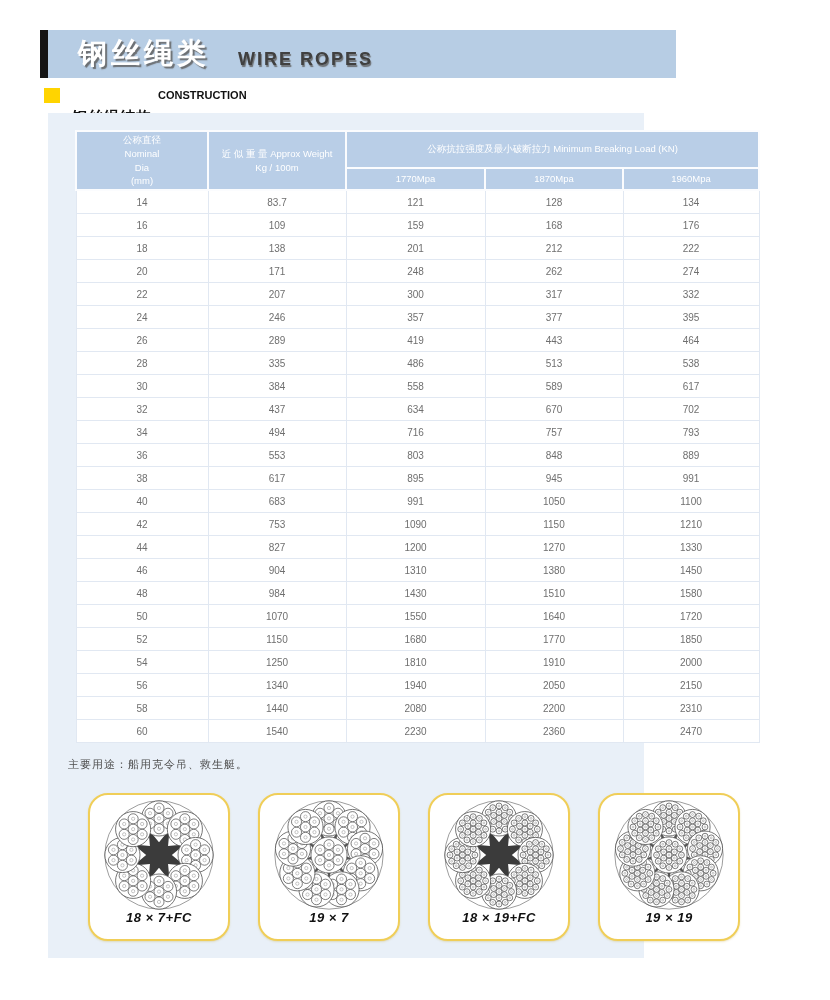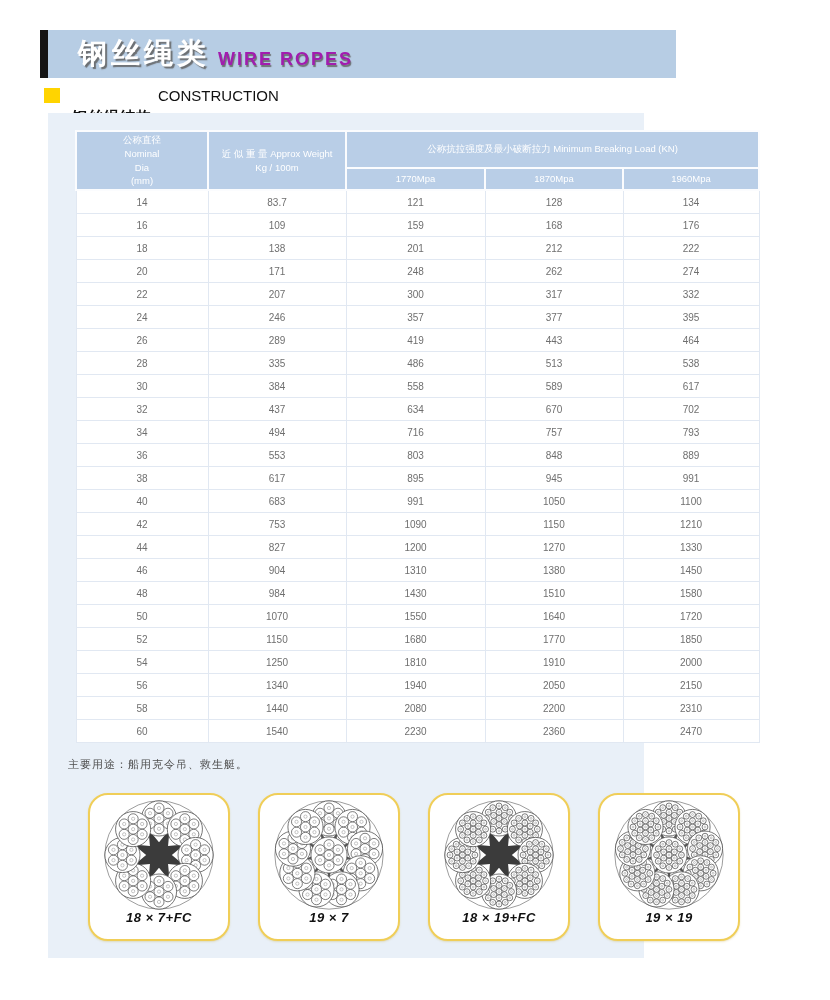--- a/index.html
+++ b/index.html
@@ -11,28 +11,28 @@
   .black-bar{position:absolute;left:40px;top:30px;width:8px;height:48px;background:#141414;}
   .banner{
     position:absolute;left:48px;top:30px;width:628px;height:48px;background:#b7cde4;
     display:flex;align-items:center;box-sizing:border-box;padding-left:30px;
   }
   .banner-zh{
     font-size:29px;font-weight:bold;color:#ffffff;letter-spacing:4px;
     text-shadow:2px 2px 1px rgba(95,95,95,.85);
   }
   .banner-en{
-    font-size:18px;font-weight:bold;color:#a21caf;letter-spacing:2px;
-    margin-left:8px;margin-top:10px;text-shadow:1px 2px 1px rgba(95,95,95,.85);
+    font-size:18px;font-weight:bold;color:#404040;letter-spacing:2px;
+    margin-left:28px;margin-top:10px;text-shadow:1px 2px 1px rgba(95,95,95,.85);
   }
   
   .section-head{position:absolute;left:44px;top:86px;display:flex;align-items:center;height:18px;}
   .bullet{width:16px;height:15px;background:#ffd400;margin-right:12px;}
   .section-zh{font-size:15px;font-weight:bold;color:#111;letter-spacing:1px;margin-top:44px;}
-  .section-en{font-size:15px;font-weight:normal;color:#111;margin-left:6px;text-align:right;}
+  .section-en{font-size:11px;font-weight:bold;color:#111;margin-left:6px;text-align:right;}
   
   .panel{position:absolute;left:48px;top:113px;width:596px;height:845px;background:#e9f0f8;}
   
   .tbl-wrap{position:absolute;left:27px;top:17px;}
   table{border-collapse:collapse;table-layout:fixed;width:683px;}
   th{
     background:#b9cee7;color:#ffffff;font-weight:normal;font-size:9.5px;line-height:1.45;
     text-align:center;vertical-align:middle;border:2px solid #fbfcfe;
     white-space:pre-line;padding:1px 2px;
   }

